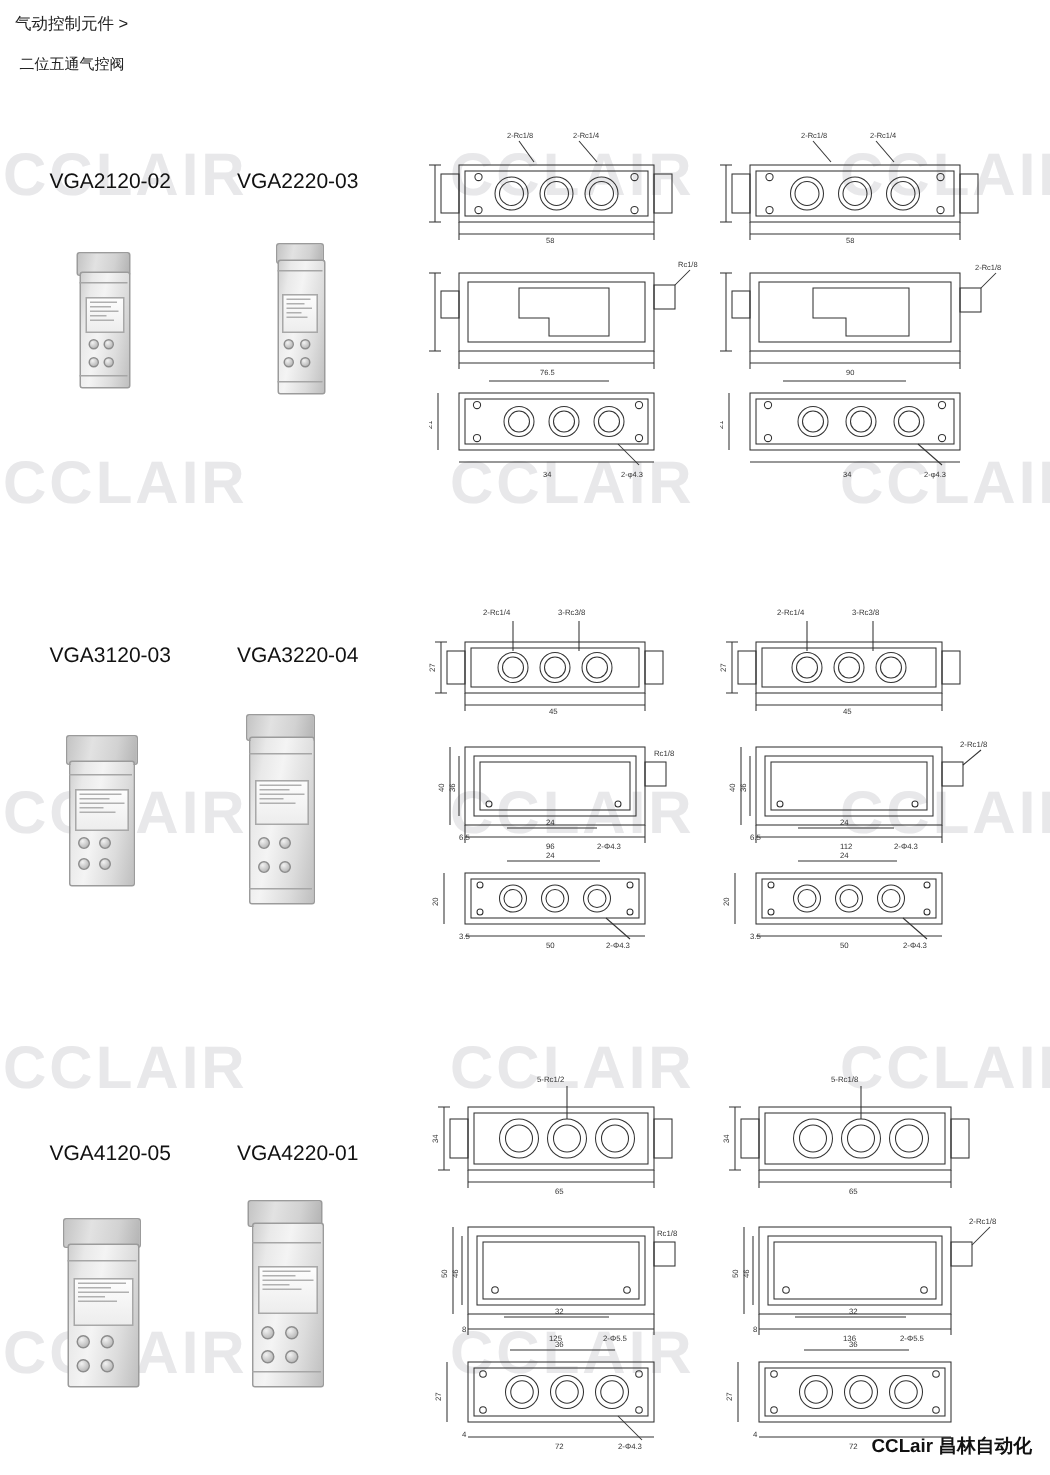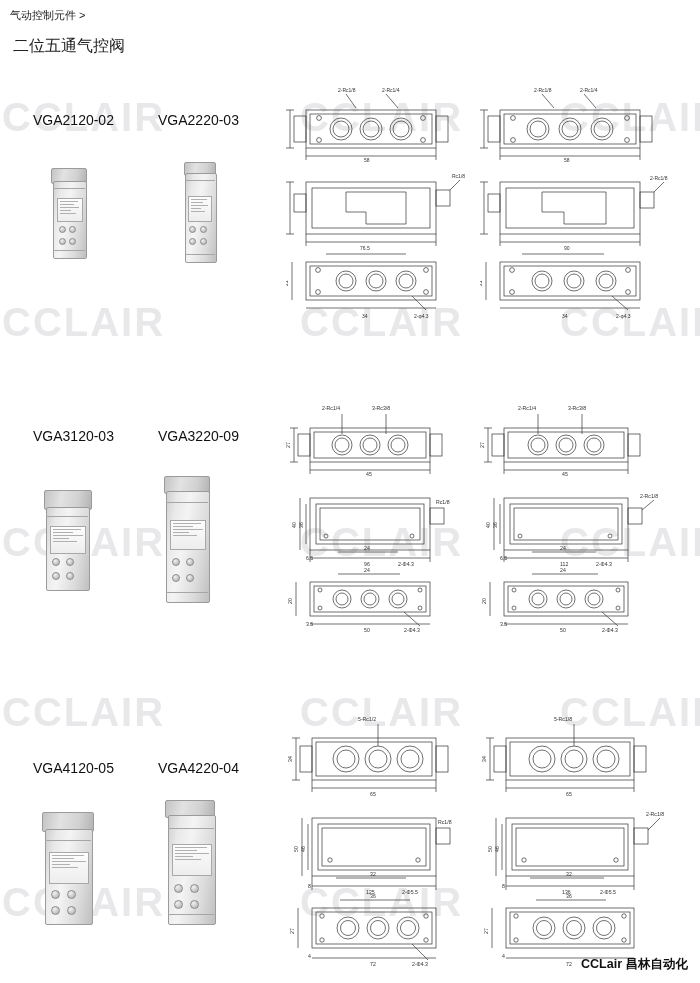--- a/index.html
+++ b/index.html
@@ -17,21 +17,21 @@
   .breadcrumb{
     position:absolute;left:10px;top:8px;
     font-size:11px;color:#222;letter-spacing:0;
   }
   .title{
     position:absolute;left:93px;top:3px;
     font-size:17px;font-weight:bold;color:#000;
   }
   .subtitle{
     position:absolute;left:13px;top:36px;
-    font-size:16px;color:#222;
+    font-size:10px;color:#222;
   }
 
   
   .wm{
     position:absolute;
     font-size:40px;font-weight:bold;
     color:#e8e8ea;
     letter-spacing:2px;
     user-select:none;
     white-space:nowrap;
@@ -103,23 +103,23 @@
       <div class="wm" style="left: 2px; top: 880px;">CCLAIR</div>
       <div class="wm" style="left: 300px; top: 880px;">CCLAIR</div>
     </div>
 
   <div class="breadcrumb">气动控制元件 &gt;</div>
   <div class="subtitle">二位五通气控阀</div>
 
   <div class="model-label" style="left:33px;top:112px;">VGA2120-02</div>
   <div class="model-label" style="left:158px;top:112px;">VGA2220-03</div>
   <div class="model-label" style="left:33px;top:428px;text-align:right;">VGA3120-03</div>
-  <div class="model-label" style="left:158px;top:428px;">VGA3220-09</div>
+  <div class="model-label" style="left:158px;top:428px;">VGA3220-04</div>
   <div class="model-label" style="left:33px;top:760px;">VGA4120-05</div>
-  <div class="model-label" style="left:158px;top:760px;">VGA4220-04</div>
+  <div class="model-label" style="left:158px;top:760px;">VGA4220-01</div>
 
   <div class="photo" style="left:45px;top:168px;width:52px;height:90px;">
     <div class="pcap" style="left:6px;top:0px;width:34px;height:14px;"></div>
     <div class="pbody" style="left:8px;top:13px;width:32px;height:76px;"></div>
     <div class="plabel" style="left:12px;top:30px;width:24px;height:22px;">
       <span class="ln" style="width:18px"></span>
         <span class="ln" style="width:14px"></span>
       <span class="ln" style="width:19px"></span>
         <span class="ln" style="width:11px"></span>
       <span class="ln" style="width:16px"></span>

